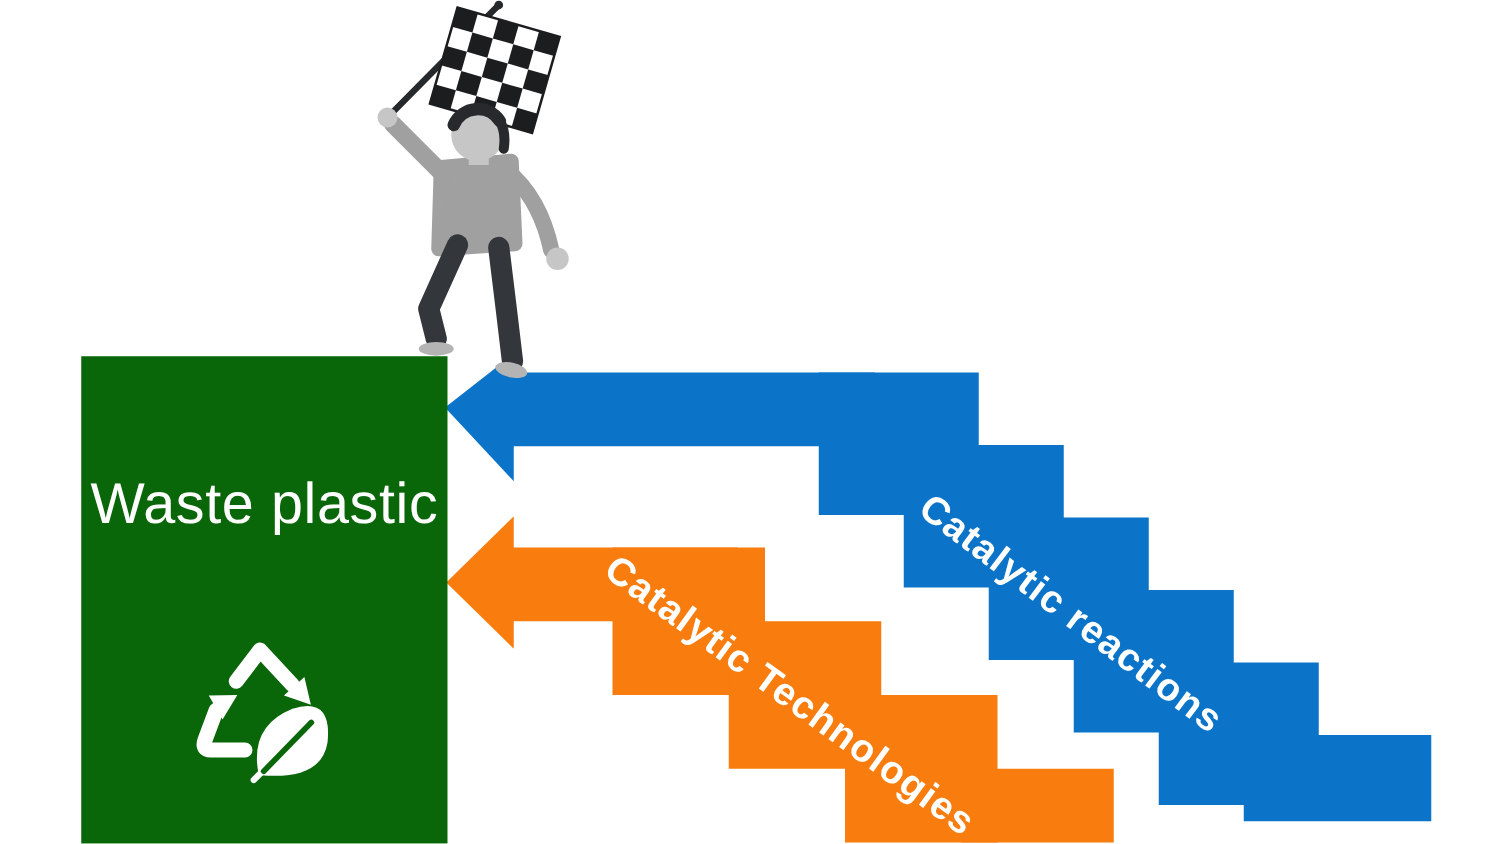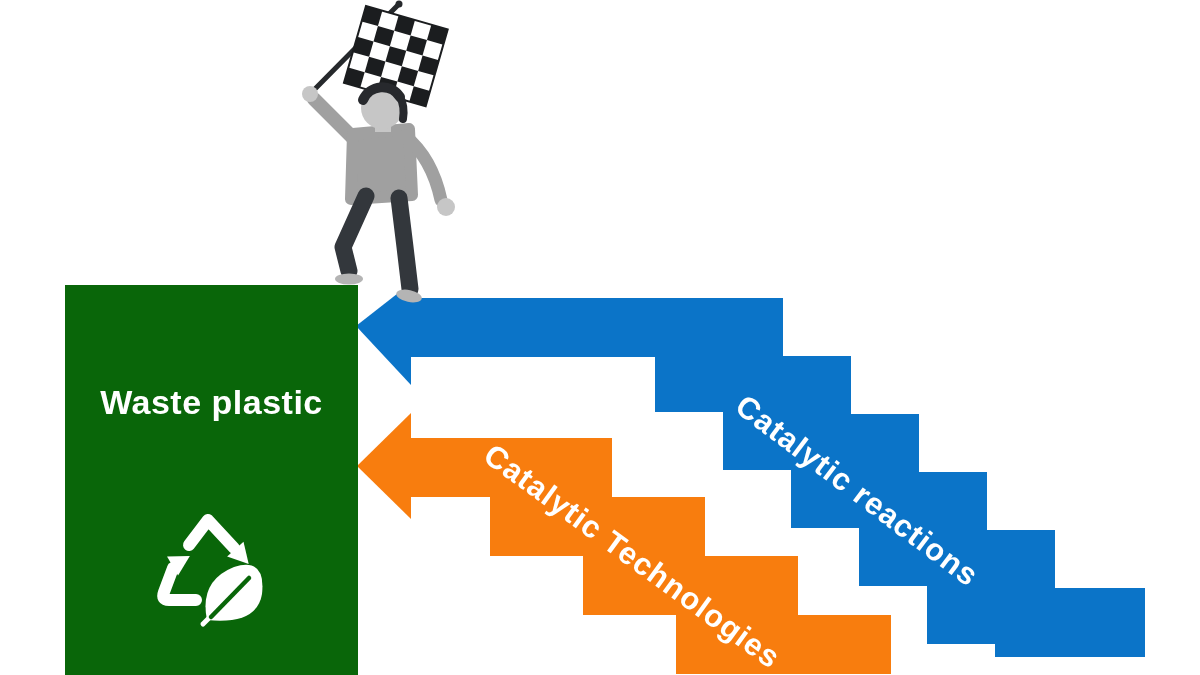--- a/index.html
+++ b/index.html
@@ -19,21 +19,21 @@
   .shoe      { fill:#b4b4b4; }
   .sq-dark   { fill:#1b1d1f; }
   .sq-light  { fill:#ffffff; }
   .flag-edge { fill:none; stroke:#1b1d1f; stroke-width:2; }
   .wline     { stroke:#ffffff; stroke-width:12; stroke-linecap:round; stroke-linejoin:round; fill:none; }
   .wthin     { stroke:#ffffff; stroke-width:5; stroke-linecap:round; fill:none; }
   .vein      { stroke-width:4.5; stroke-linecap:round; fill:none; }
 
   .box-title {
     position:absolute; left:65px; top:381px; width:293px;
-    text-align:center; color:#ffffff; font-size:34px; font-weight:bold;
+    text-align:center; color:#ffffff; font-size:46px; font-weight:normal;
     line-height:43px; letter-spacing:0.5px;
   }
   .arrow-label {
     position:absolute; color:#ffffff; font-weight:bold; font-size:31px;
     letter-spacing:1px; white-space:nowrap; transform-origin:0 0;
   }
   .blue-label   { left:750px; top:388px; transform:rotate(37deg); }
   .orange-label { left:498px; top:437px; transform:rotate(36deg); }
 </style>
 </head>

